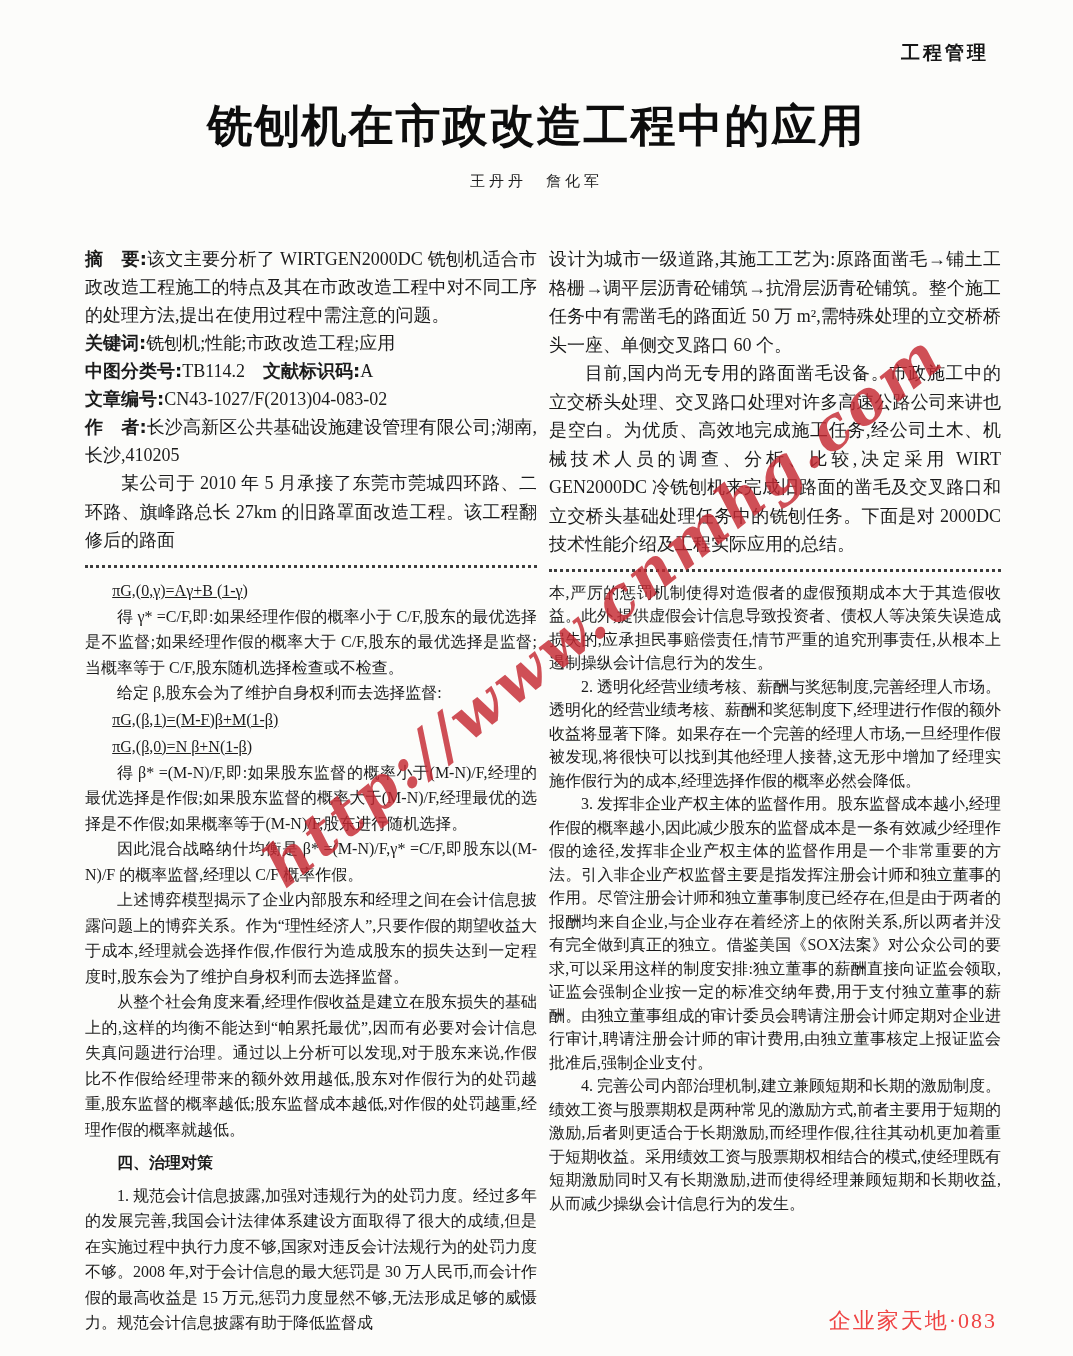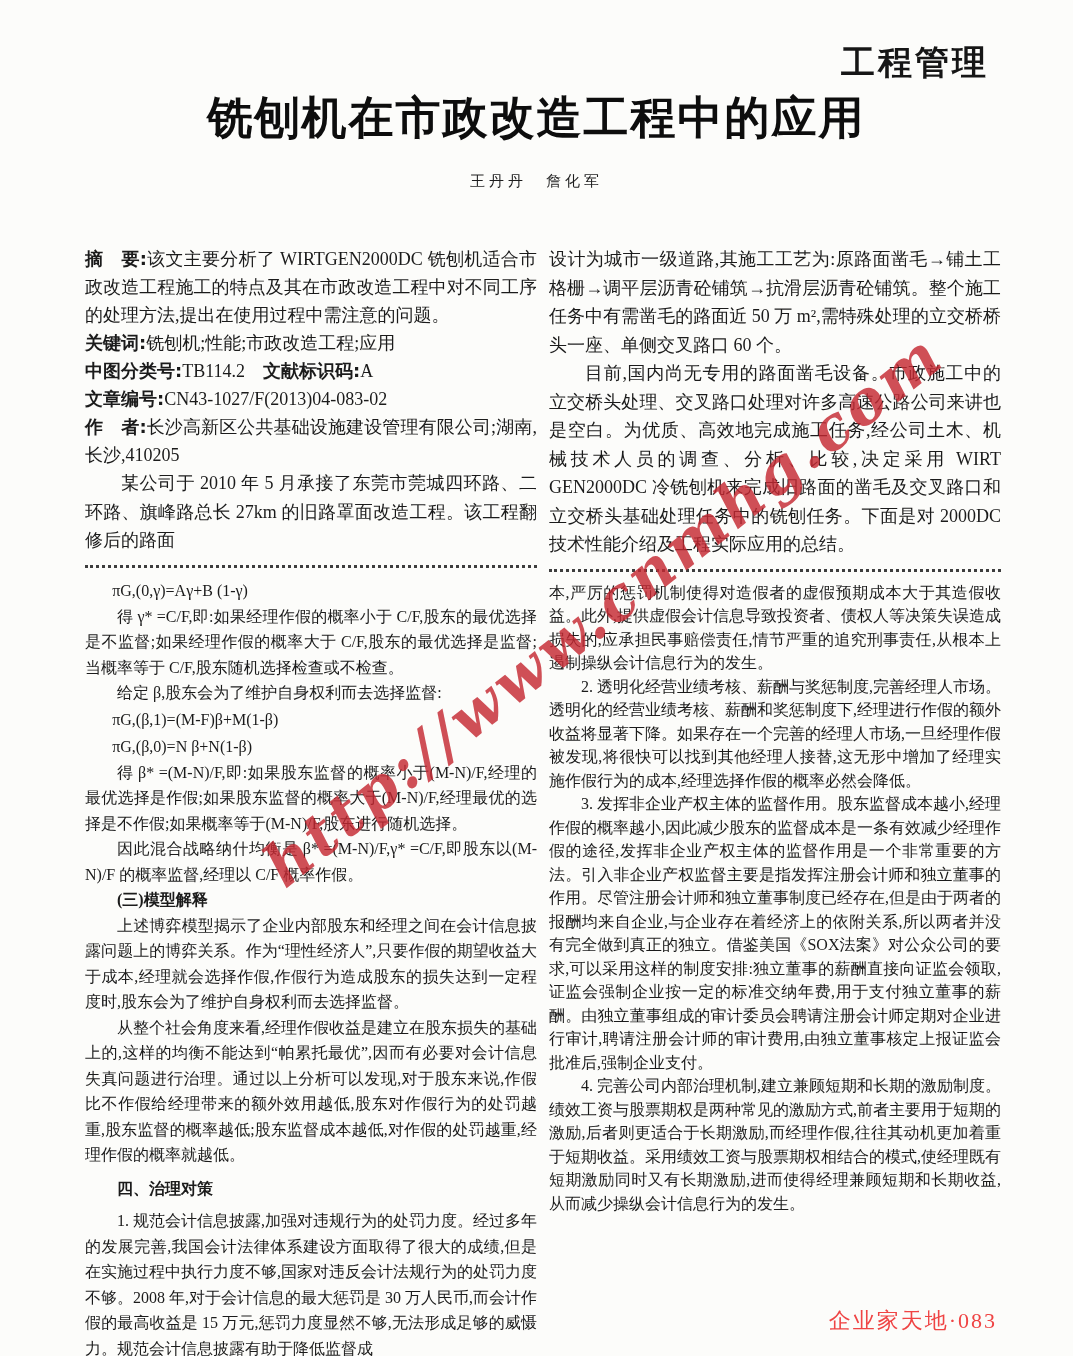--- a/index.html
+++ b/index.html
@@ -7,24 +7,24 @@
     position:relative;
     width:1073px; height:1356px;
     background:#fcfcfa;
     font-family:"Liberation Serif","DejaVu Serif",serif;
     color:#1b1b1b;
     overflow:hidden;
   }
   .header-tag {
     position:absolute; top:40px; right:84px;
     font-family:"DejaVu Sans","Liberation Sans",sans-serif;
-    font-weight:bold; font-size:34px; letter-spacing:3px; color:#161616;
+    font-weight:bold; font-size:19px; letter-spacing:3px; color:#161616;
   }
   .title {
-    position:absolute; top:84px; left:0; right:0; margin:4px;
+    position:absolute; top:84px; left:0; right:0; margin:12px;
     text-align:center;
     font-family:"DejaVu Sans","Liberation Sans",sans-serif;
     font-weight:900; font-size:45px; letter-spacing:2px; color:#0d0d0d;
   }
   .authors {
     position:absolute; top:172px; left:0; right:0;
     text-align:center; font-size:15px; letter-spacing:4px; color:#1d1d1d;
   }
   .col { position:absolute; top:245px; width:452px; }
   .col-left  { left:85px; }
@@ -40,21 +40,21 @@
   .noindent { text-indent:0; }
   .formula { text-indent:1.7em; text-align:left; }
   .subhead { text-indent:2em; font-weight:bold; }
   .heading {
     text-indent:2em; font-weight:bold; margin:8px 0 7px;
     font-family:"DejaVu Sans","Liberation Sans",sans-serif;
   }
   .cont .ln { font-size:16px; }
   .cont-left  .ln { line-height:25.5px; }
   .cont-right .ln { line-height:23.5px; }
-  .cont-left .formula { line-height:27px; }
+  .cont-left .formula { line-height:27px;text-decoration:underline; }
   .sep {
     height:0; border-top:3px dotted #3d3d3d;
     margin:10px 0 9px;
   }
   .watermark {
     position:absolute; left:272px; top:838px;
     transform-origin:0 50%;
     transform:rotate(-38.5deg);
     font-family:"DejaVu Serif","Liberation Serif",serif;
     font-style:italic; font-weight:bold;
@@ -106,21 +106,20 @@
       </div>
     <div class="sep"></div>
     <div class="cont cont-left">
         <div class="ln formula">πG,(0,γ)=Aγ+B (1-γ)</div>
         <div class="ln para">得 γ* =C/F,即:如果经理作假的概率小于 C/F,股东的最优选择是不监督;如果经理作假的概率大于 C/F,股东的最优选择是监督;当概率等于 C/F,股东随机选择检查或不检查。</div>
         <div class="ln para">给定 β,股东会为了维护自身权利而去选择监督:</div>
         <div class="ln formula">πG,(β,1)=(M-F)β+M(1-β)</div>
         <div class="ln formula">πG,(β,0)=N β+N(1-β)</div>
         <div class="ln para">得 β* =(M-N)/F,即:如果股东监督的概率小于(M-N)/F,经理的最优选择是作假;如果股东监督的概率大于(M-N)/F,经理最优的选择是不作假;如果概率等于(M-N)/F,股东进行随机选择。</div>
         <div class="ln para">因此混合战略纳什均衡是 β* =(M-N)/F,γ* =C/F,即股东以(M-N)/F 的概率监督,经理以 C/F 概率作假。</div>
-        <div class="ln subhead">(三)模型解释</div>
         <div class="ln para">上述博弈模型揭示了企业内部股东和经理之间在会计信息披露问题上的博弈关系。作为“理性经济人”,只要作假的期望收益大于成本,经理就会选择作假,作假行为造成股东的损失达到一定程度时,股东会为了维护自身权利而去选择监督。</div>
         <div class="ln para">从整个社会角度来看,经理作假收益是建立在股东损失的基础上的,这样的均衡不能达到“帕累托最优”,因而有必要对会计信息失真问题进行治理。通过以上分析可以发现,对于股东来说,作假比不作假给经理带来的额外效用越低,股东对作假行为的处罚越重,股东监督的概率越低;股东监督成本越低,对作假的处罚越重,经理作假的概率就越低。</div>
         <div class="ln heading">四、治理对策</div>
         <div class="ln para">1. 规范会计信息披露,加强对违规行为的处罚力度。经过多年的发展完善,我国会计法律体系建设方面取得了很大的成绩,但是在实施过程中执行力度不够,国家对违反会计法规行为的处罚力度不够。2008 年,对于会计信息的最大惩罚是 30 万人民币,而会计作假的最高收益是 15 万元,惩罚力度显然不够,无法形成足够的威慑力。规范会计信息披露有助于降低监督成</div>
       </div>
   </div>
 
   <div class="col col-right">
     <div class="mill">
         <div class="ln noindent">设计为城市一级道路,其施工工艺为:原路面凿毛→铺土工格栅→调平层沥青砼铺筑→抗滑层沥青砼铺筑。整个施工任务中有需凿毛的路面近 50 万 m²,需特殊处理的立交桥桥头一座、单侧交叉路口 60 个。</div>

